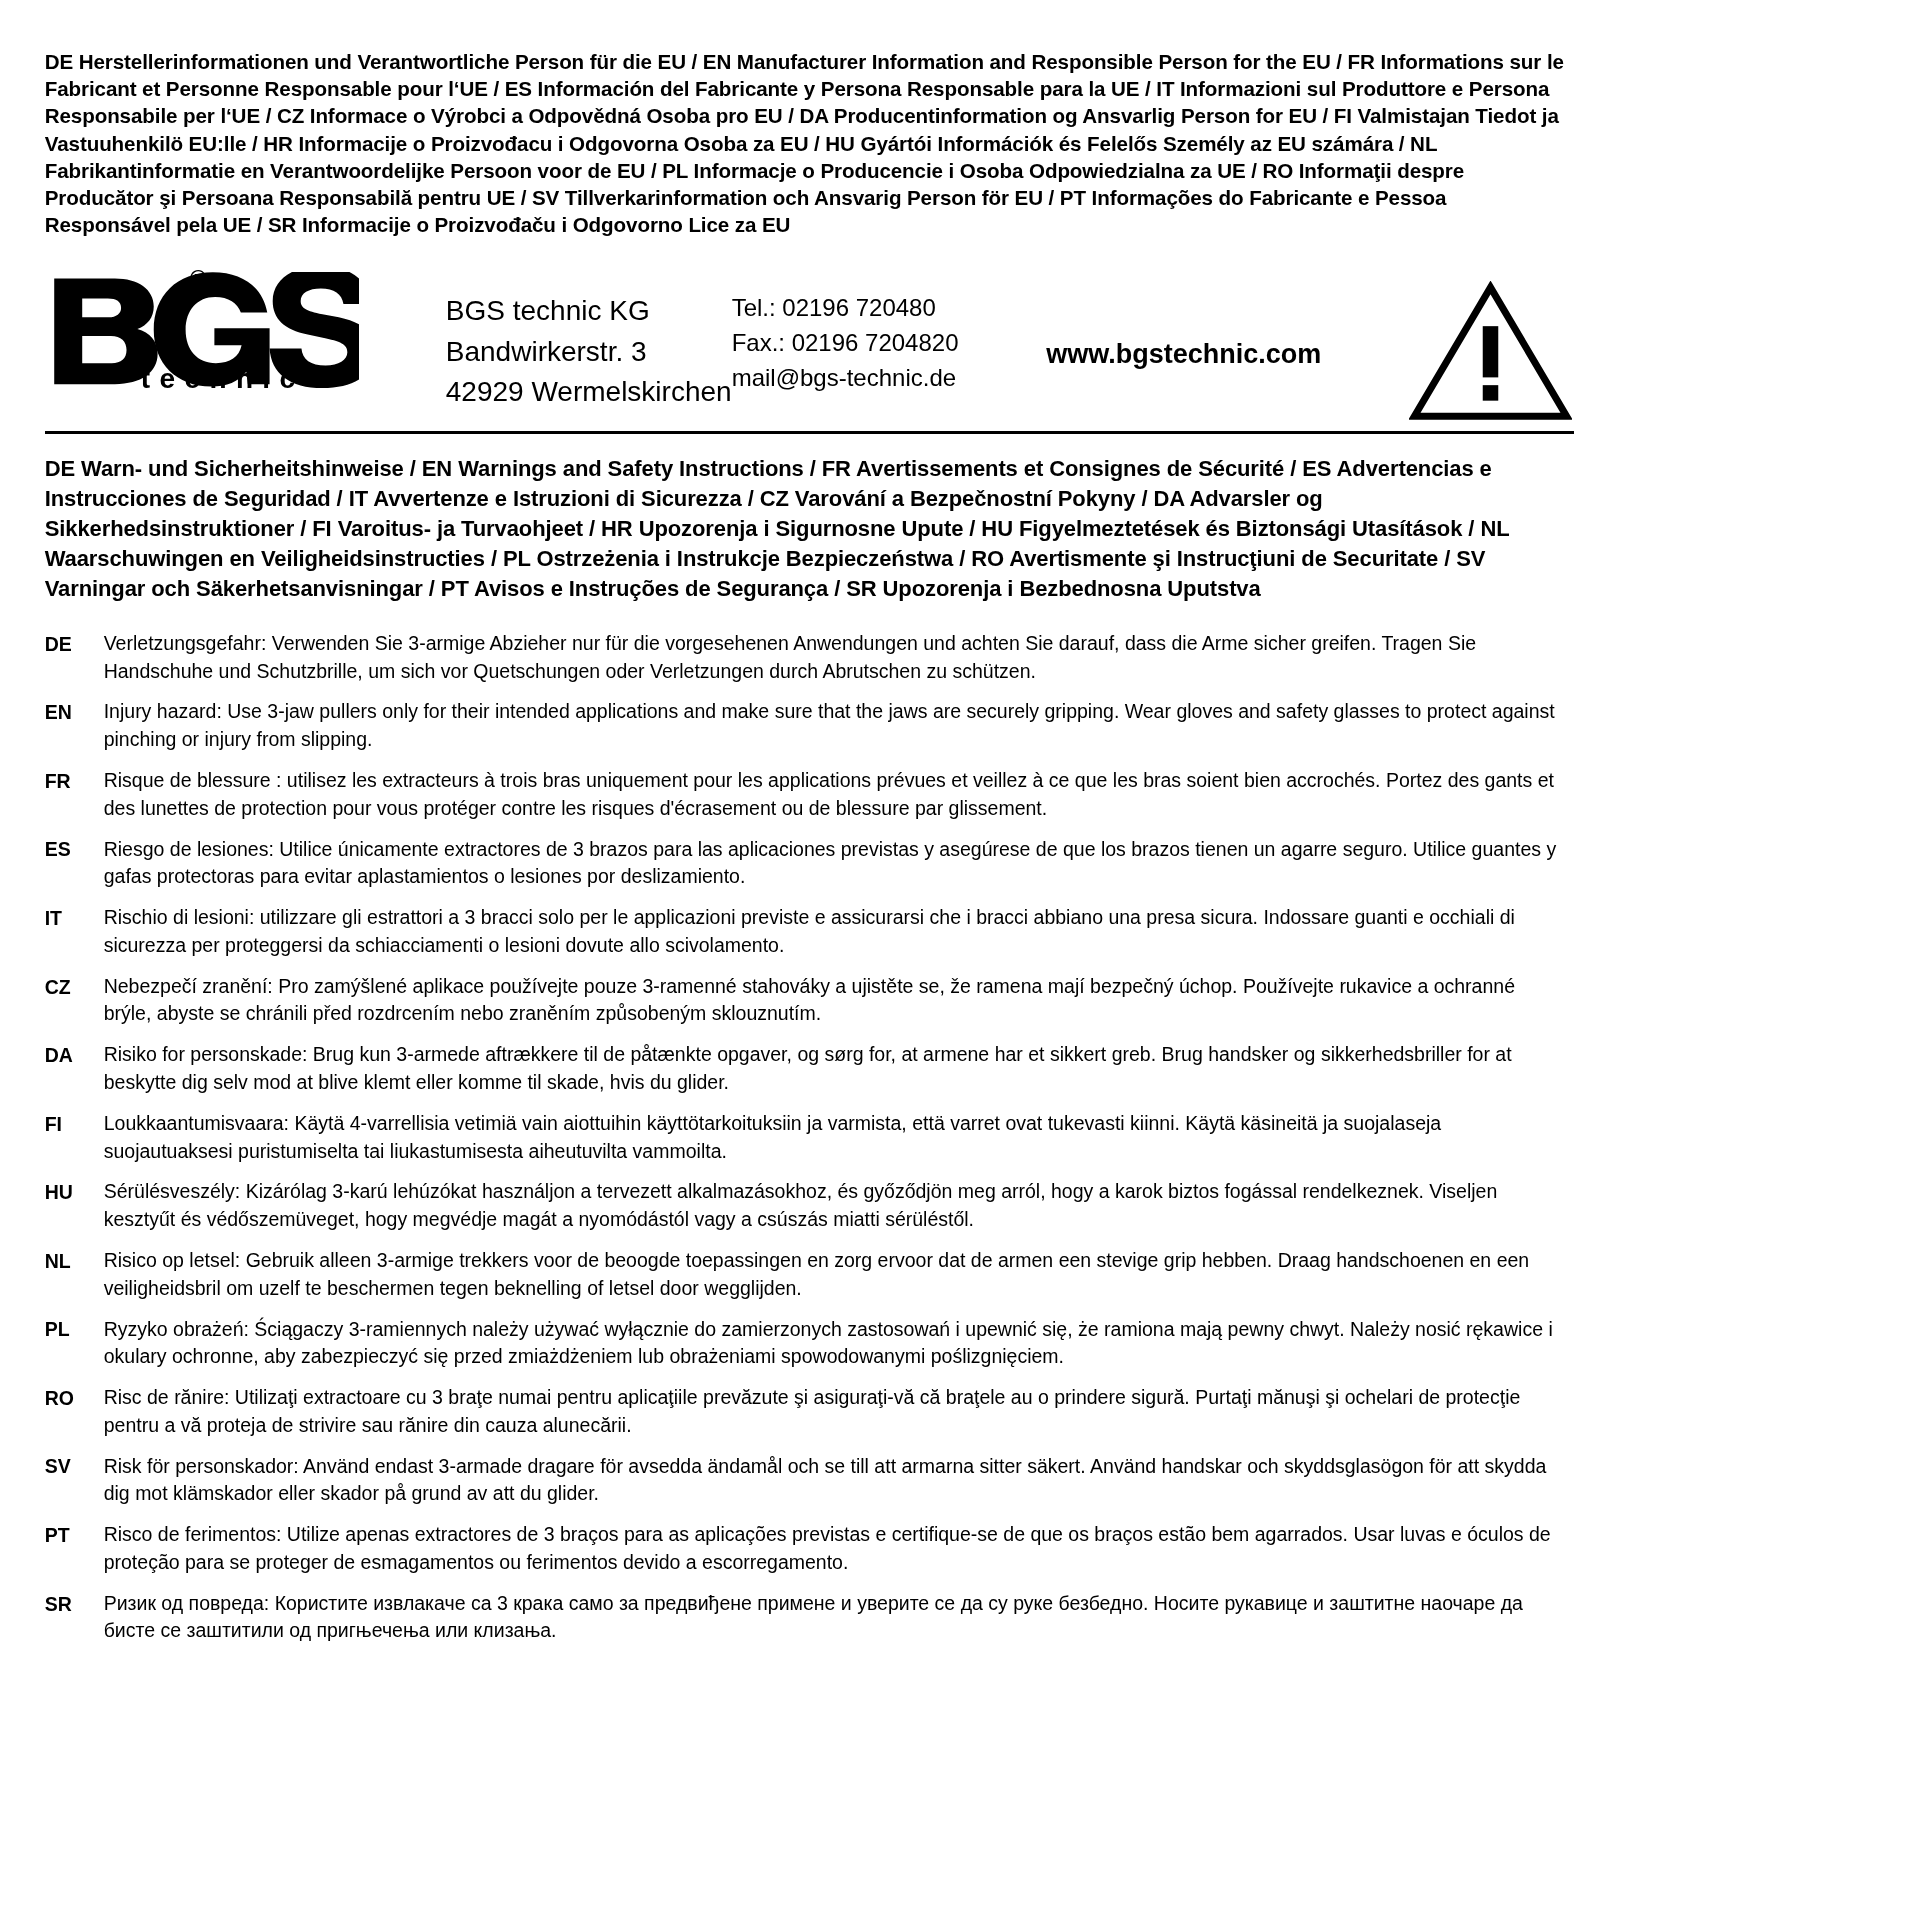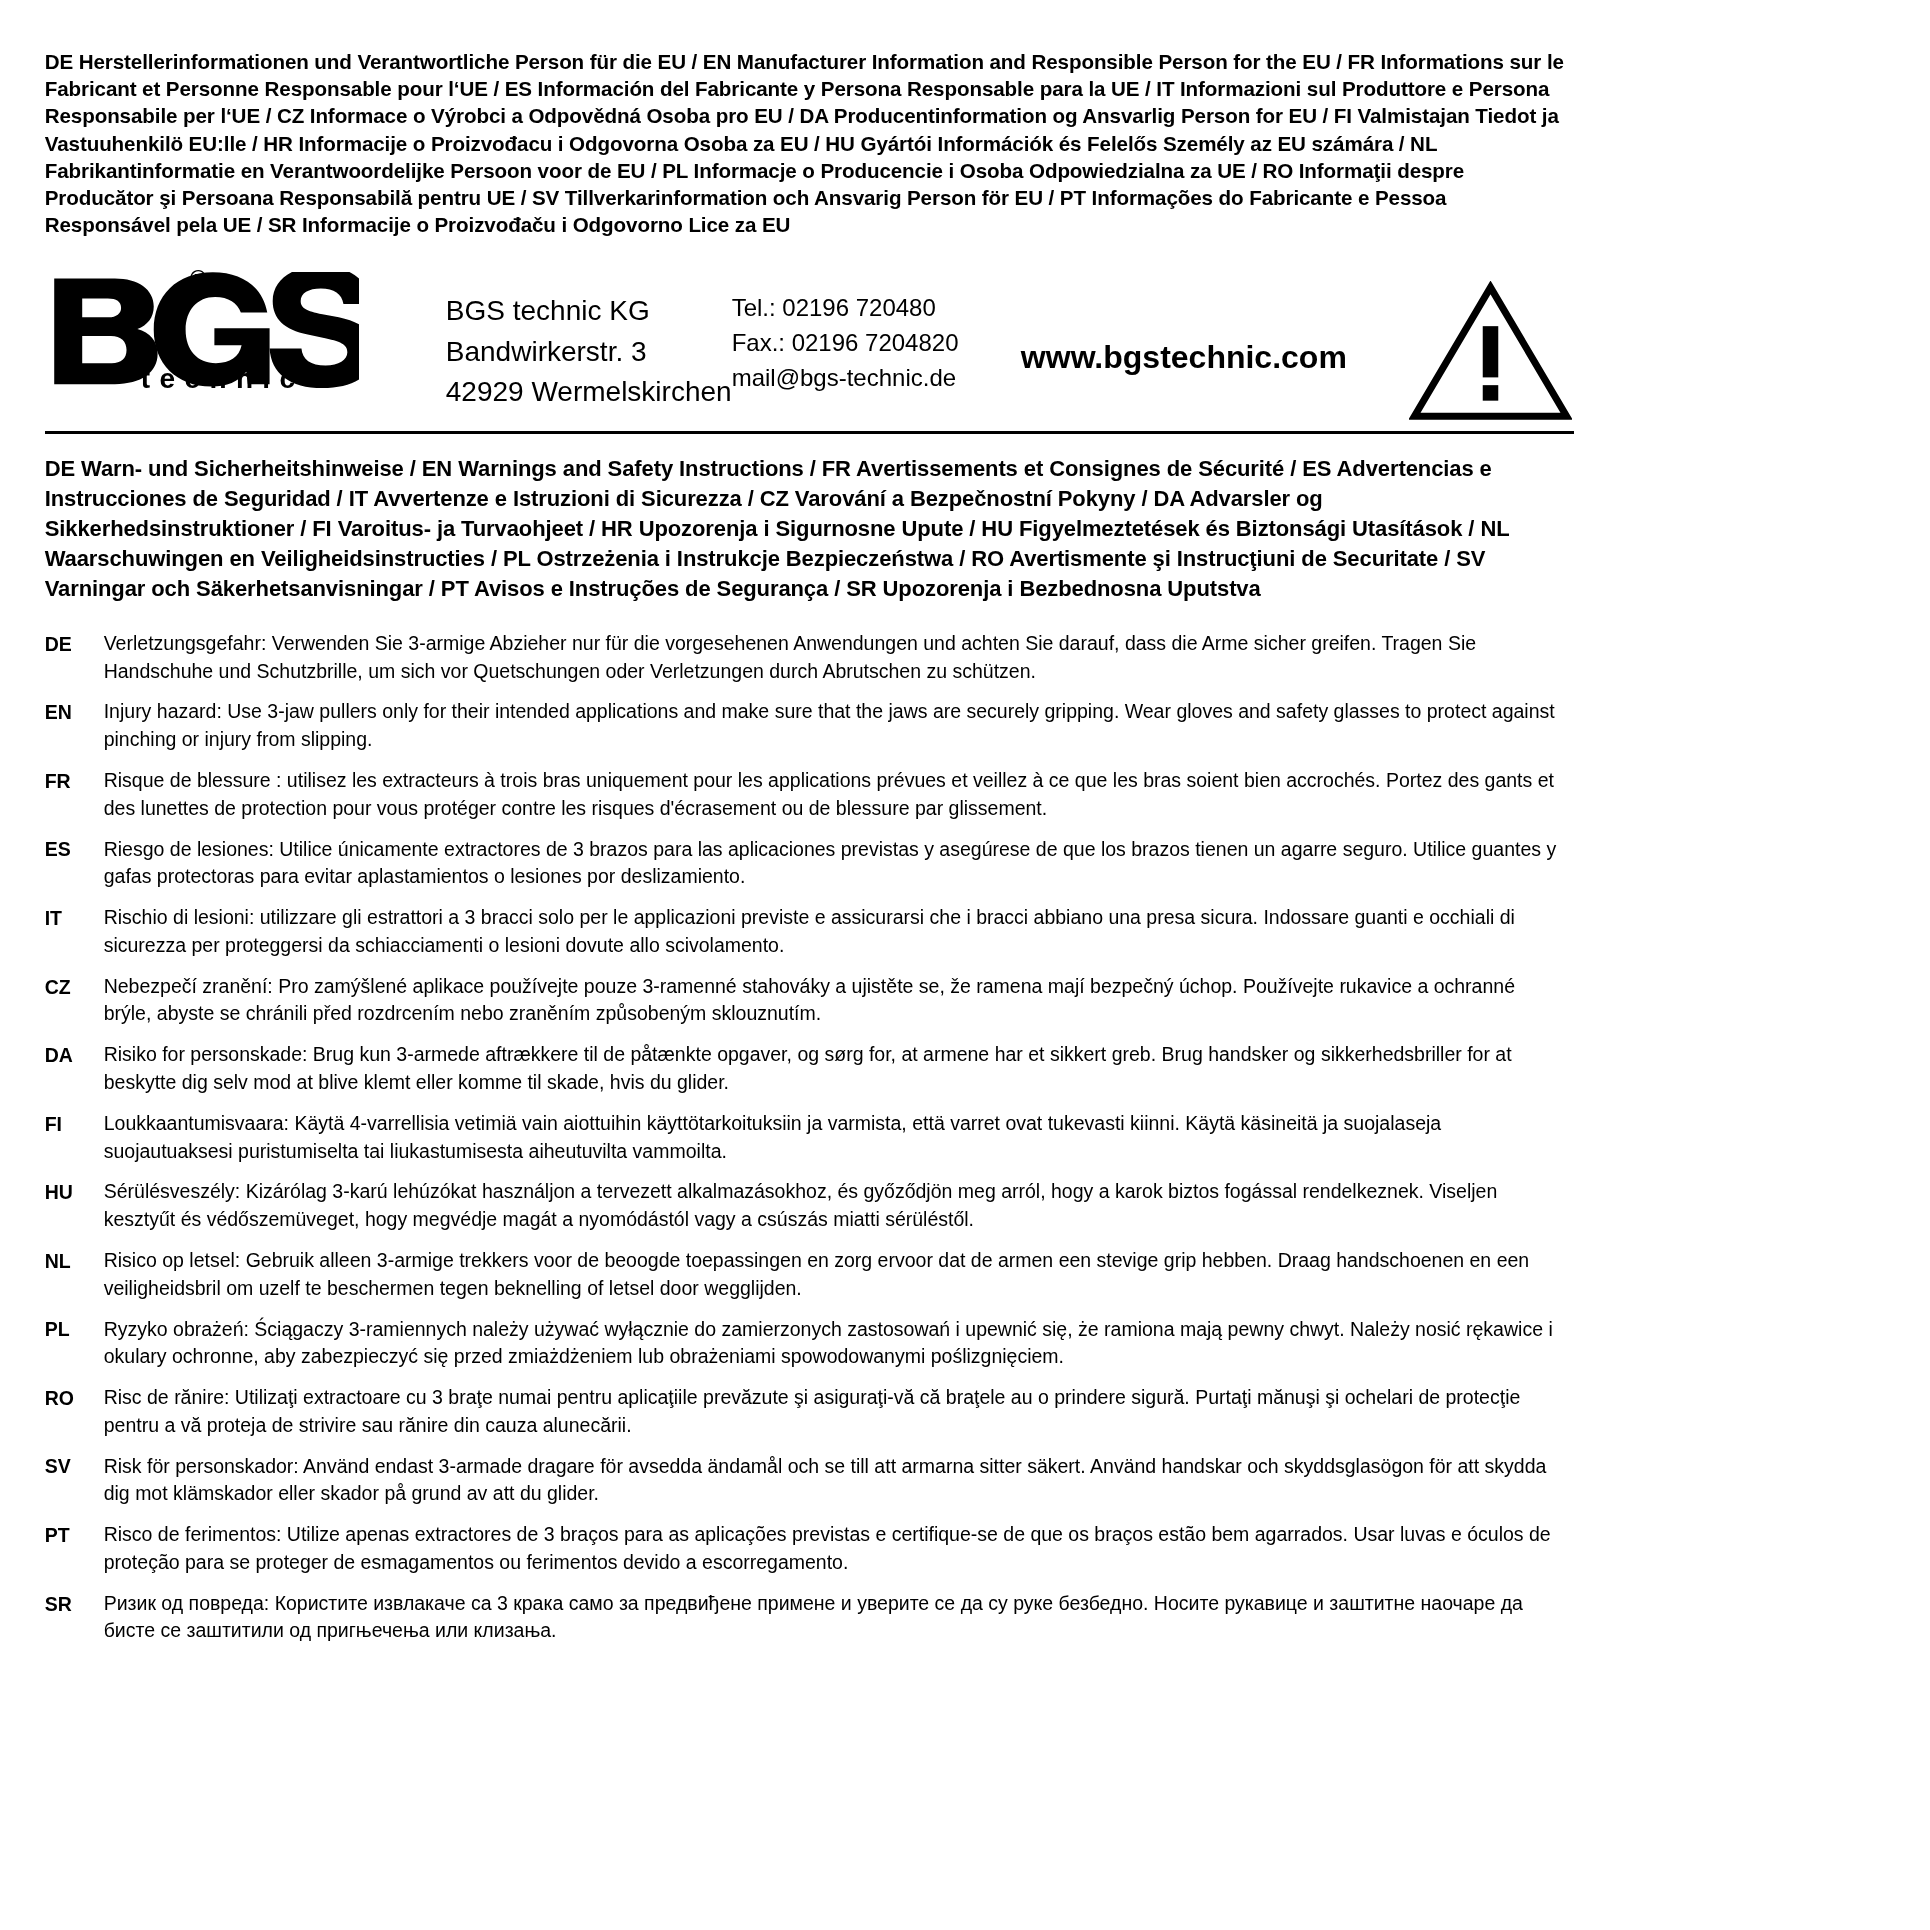--- a/index.html
+++ b/index.html
@@ -60,21 +60,21 @@
     flex: 0 0 auto;
     padding-top: 33px;
     font-size: 24px;
     line-height: 1.45;
     white-space: nowrap;
   }
   .website {
     flex: 1 1 auto;
     padding-top: 81px;
     text-align: center;
-    font-size: 32px;
+    font-size: 27px;
     font-weight: bold;
     white-space: nowrap;
   }
   .warn-tri {
     flex: 0 0 auto;
     padding-top: 23px;
     padding-right: 7.8px;
   }
 
   .rule {

